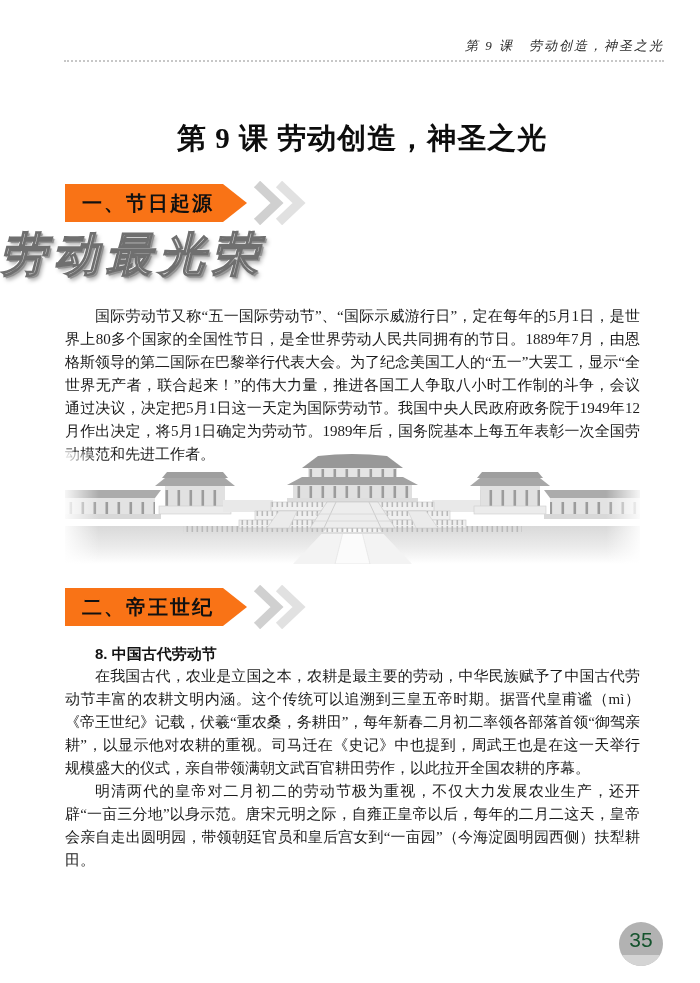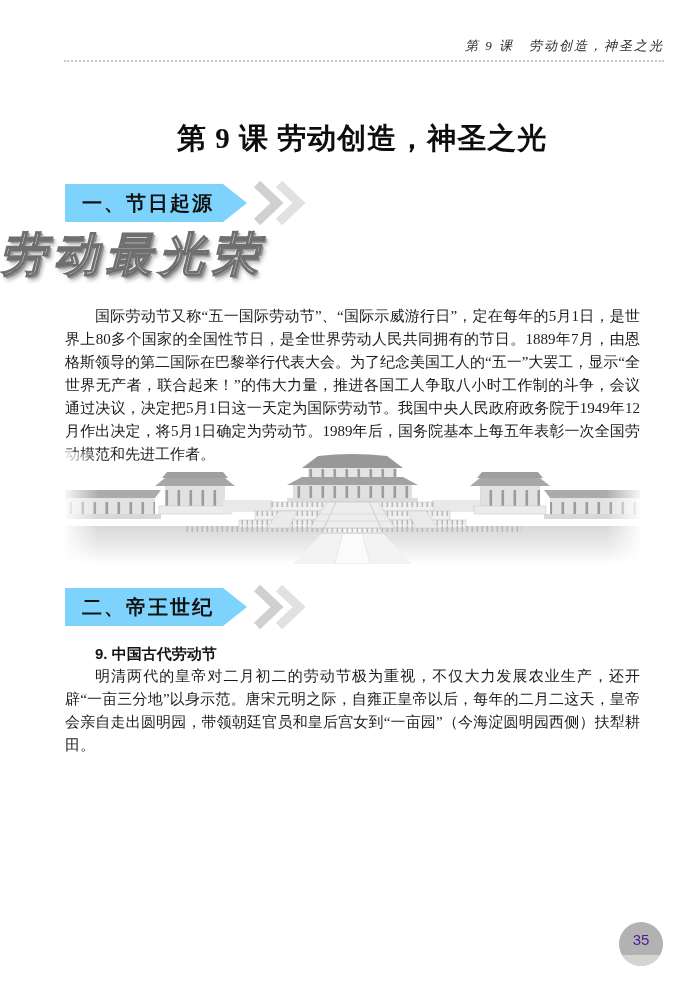--- a/index.html
+++ b/index.html
@@ -53,21 +53,21 @@
     left: 65px;
     display: flex;
     align-items: center;
   }
   .banner-box {
     width: 182px;
     height: 38px;
     line-height: 38px;
     padding-left: 17px;
     box-sizing: border-box;
-    background: #7dd3fc;
+    background: #f97316;
     clip-path: polygon(0 0, calc(100% - 24px) 0, 100% 50%, calc(100% - 24px) 100%, 0 100%);
     font-family: "Liberation Sans", "DejaVu Sans", sans-serif;
     font-size: 20px;
     font-weight: 600;
     letter-spacing: 2px;
     color: #111111;
   }
   .banner-chevrons { margin-left: 4px; }
 
   
@@ -154,22 +154,22 @@
   }
   .page-badge .badge-number {
     position: absolute;
     top: 0;
     left: 0;
     width: 100%;
     height: 33px;
     line-height: 35px;
     text-align: center;
     font-family: "Liberation Sans", "DejaVu Sans", sans-serif;
-    font-size: 15px;
-    color: #4c1d95;
+    font-size: 21px;
+    color: #14532d;
   }
 </style>
 </head>
 <body>
 
 <div class="page">
 
   <div class="running-head">第 9 课　劳动创造，神圣之光</div>
   <div class="dotted-rule"></div>
 
@@ -276,21 +276,22 @@
 
   <div class="section-banner" style="top:585px;">
     <div class="banner-box">二、帝王世纪</div>
     <svg class="banner-chevrons" width="58" height="44" viewBox="0 0 58 44" aria-hidden="true">
       <path d="M6,3 L26,22 L6,41" fill="none" stroke="#d0d0d0" stroke-width="9"></path>
       <path d="M28,3 L48,22 L28,41" fill="none" stroke="#e1e1e1" stroke-width="9"></path>
     </svg>
   </div>
 
   <div class="section2-content body-text">
-    <h3 class="subsection-title">9. 中国古代劳动节</h3>
+    <h3 class="subsection-title">8. 中国古代劳动节</h3>
+    <p>在我国古代，农业是立国之本，农耕是最主要的劳动，中华民族赋予了中国古代劳动节丰富的农耕文明内涵。这个传统可以追溯到三皇五帝时期。据晋代皇甫谧（mì）《帝王世纪》记载，伏羲“重农桑，务耕田”，每年新春二月初二率领各部落首领“御驾亲耕”，以显示他对农耕的重视。司马迁在《史记》中也提到，周武王也是在这一天举行规模盛大的仪式，亲自带领满朝文武百官耕田劳作，以此拉开全国农耕的序幕。</p>
     <p>明清两代的皇帝对二月初二的劳动节极为重视，不仅大力发展农业生产，还开辟“一亩三分地”以身示范。唐宋元明之际，自雍正皇帝以后，每年的二月二这天，皇帝会亲自走出圆明园，带领朝廷官员和皇后宫女到“一亩园”（今海淀圆明园西侧）扶犁耕田。</p>
   </div>
 
   <div class="page-badge">
     <div class="badge-bottom"></div>
     <div class="badge-number">35</div>
   </div>
 
 </div>
 

